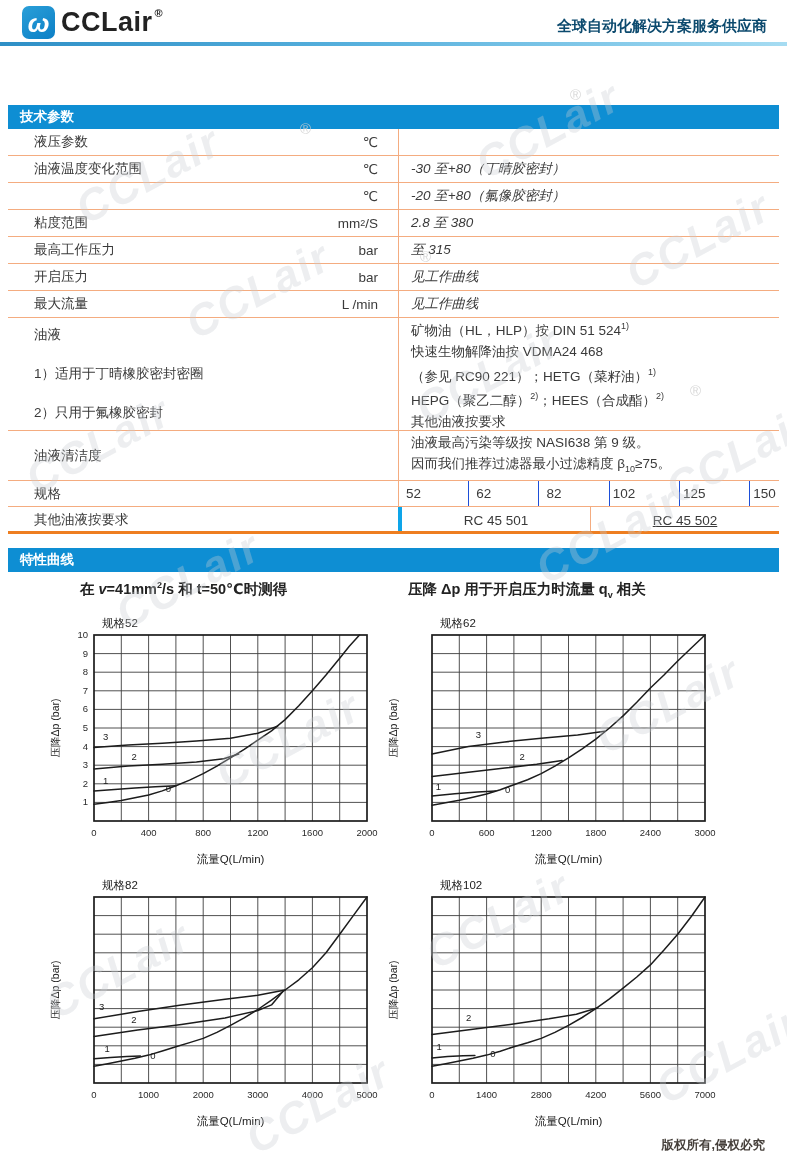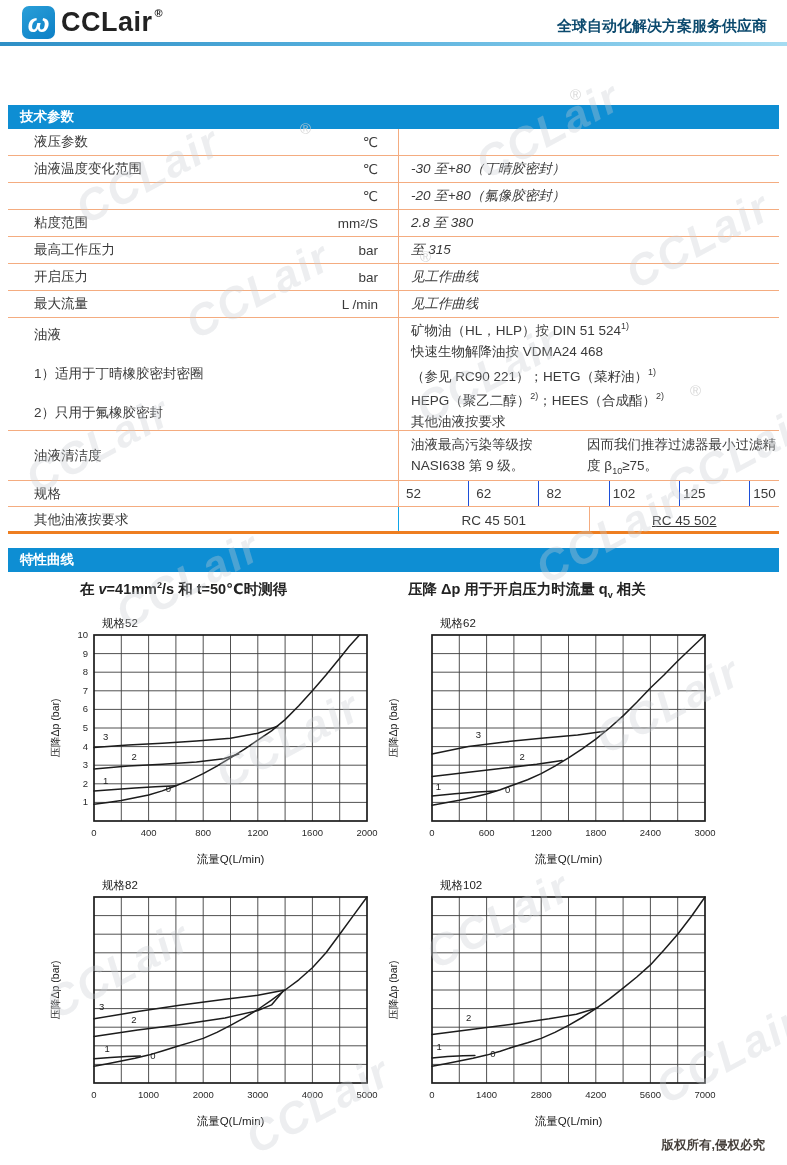--- a/index.html
+++ b/index.html
@@ -28,28 +28,28 @@
   .plabel{flex:0 0 276px;padding-left:26px;box-sizing:border-box;display:flex;align-items:center;}
   .punit{flex:0 0 114px;text-align:right;padding-right:20px;box-sizing:border-box;
          display:flex;align-items:center;justify-content:flex-end;}
   .pvalue{flex:1;border-left:1px solid #f4ac80;padding-left:12px;display:flex;align-items:center;box-sizing:border-box;font-style:italic;}
   .fluid-row{height:113px;}
   .fluid-left{flex:0 0 390px;padding-left:26px;box-sizing:border-box;display:flex;flex-direction:column;justify-content:center;gap:17px;}
   .fluid-left div{line-height:22px;}
   .fluid-right{flex:1;border-left:1px solid #f4ac80;padding:4px 0 4px 12px;display:flex;flex-direction:column;justify-content:center;box-sizing:border-box;}
   .fluid-right div{line-height:21px;}
   .clean-row{height:50px;}
-  .clean-right{flex:1;border-left:1px solid #f4ac80;padding:3px 0 3px 12px;display:flex;flex-direction:row;justify-content:center;box-sizing:border-box;}
+  .clean-right{flex:1;border-left:1px solid #f4ac80;padding:3px 0 3px 12px;display:flex;flex-direction:column;justify-content:center;box-sizing:border-box;}
   .clean-right div{line-height:21px;}
   .spec-row,.flange-row{height:26px;}
   .wide-label{flex:0 0 390px;padding-left:26px;box-sizing:border-box;display:flex;align-items:center;}
   .cells{flex:1;display:flex;border-left:1px solid #f4ac80;}
   .cell{flex:1;display:flex;align-items:center;justify-content:center;}
   .cell + .cell{border-left:1px solid #1d4ed8;margin-left:40px;}
-  .cells2{flex:1;display:flex;border-left:1px solid #0ea5e9;}
+  .cells2{flex:1;display:flex;border-left:4px solid #0ea5e9;}
   .cell2{flex:1;display:flex;align-items:center;justify-content:center;}
   .cell2 + .cell2{border-left:1px solid #f4ac80;text-decoration:underline;}
   .thick-rule{position:absolute;left:8px;top:531px;width:771px;height:3px;background:#ee7e20;}
   sup{font-size:9px;} sub{font-size:9px;}
   
   .subtitle{position:absolute;top:580px;font-size:14.5px;font-weight:600;color:#222;}
   #subtitle-left{left:80px;}
   #subtitle-right{left:408px;}
   .charts-grid{position:absolute;left:46px;top:608px;display:grid;
                grid-template-columns:338px 338px;grid-template-rows:262px 262px;}

